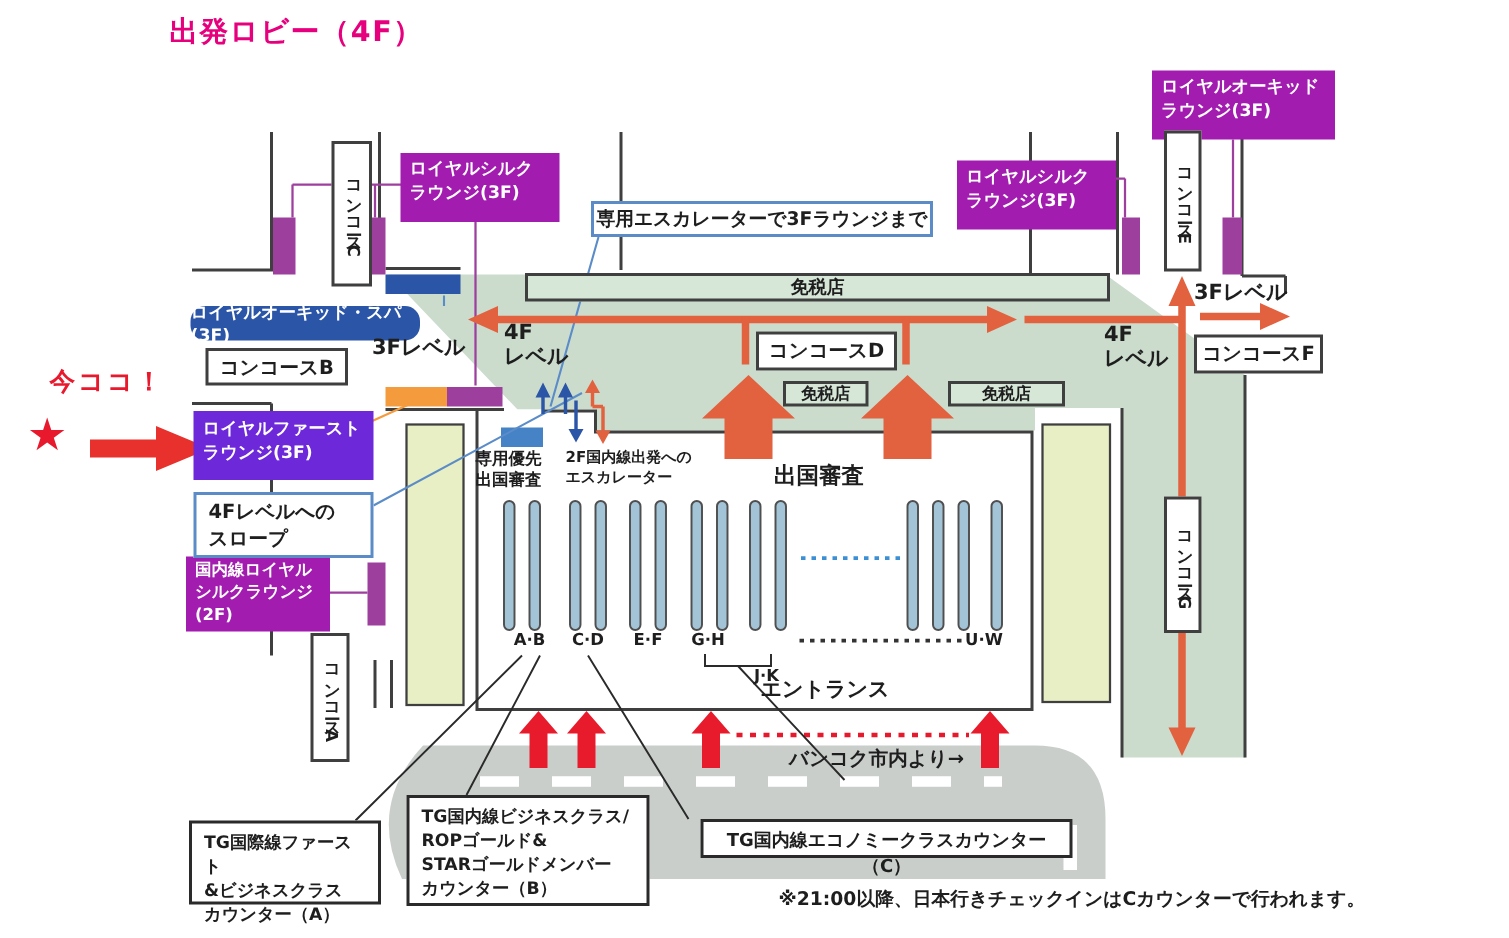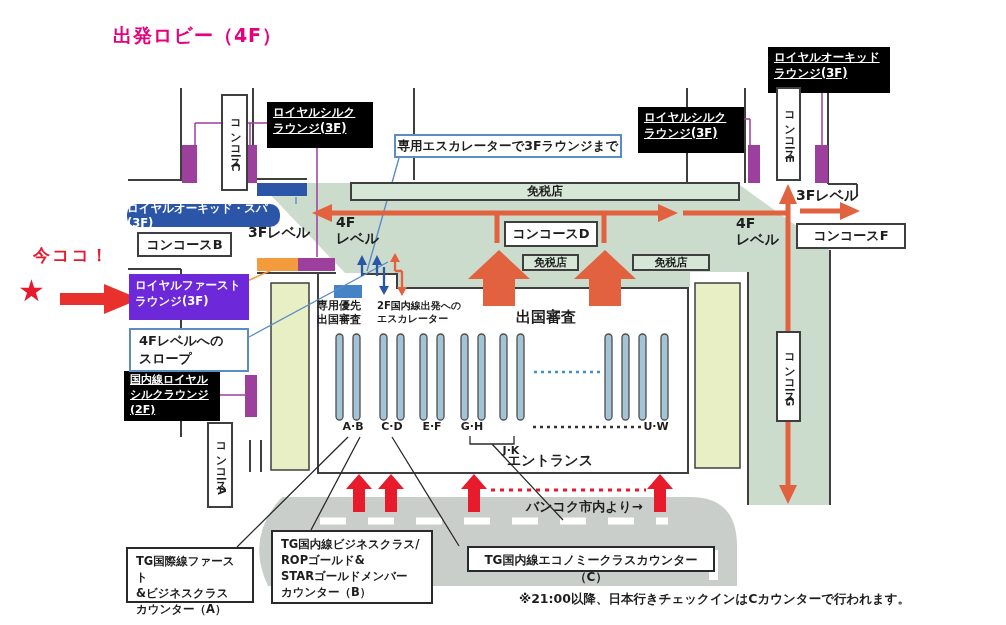--- a/index.html
+++ b/index.html
@@ -1,21 +1,21 @@
 <!DOCTYPE html>
 <html><head>
 <meta charset="utf-8">
 <style>
   html,body{margin:0;padding:0;background:#fff;}
   #stage{position:relative;width:1006px;height:625px;background:#fff;overflow:hidden;
          font-family:"DejaVu Sans",sans-serif;}
   #bg{position:absolute;left:0;top:0;}
   .lbl{position:absolute;font-weight:bold;color:#1e1e1e;white-space:pre-line;line-height:1.25;}
-  .pbox{position:absolute;box-sizing:border-box;background:#000000;color:#fff;font-weight:bold;
-        padding:3px 6px;line-height:1.35;white-space:pre-line;text-decoration:underline;}
+  .pbox{position:absolute;box-sizing:border-box;background:#a21caf;color:#fff;font-weight:bold;
+        padding:3px 6px;line-height:1.35;white-space:pre-line;}
   .bluebox{position:absolute;box-sizing:border-box;background:#2b55a7;color:#fff;font-weight:bold;
         display:flex;align-items:center;justify-content:center;}
   .orangebox{position:absolute;box-sizing:border-box;background:#6d28d9;color:#fff;font-weight:bold;
         padding:4px 6px;line-height:1.35;white-space:pre-line;}
   .wbox{position:absolute;box-sizing:border-box;background:#fff;border:2px solid #3f3f3f;color:#1e1e1e;
         display:flex;align-items:center;justify-content:center;font-weight:bold;text-align:center;}
   .cbox{position:absolute;box-sizing:border-box;background:#fff;border:2px solid #5b8cc8;color:#1e1e1e;
         display:flex;align-items:center;justify-content:center;font-weight:bold;white-space:pre-line;}
   .vbox{writing-mode:vertical-rl;text-orientation:mixed;}
   .gband{position:absolute;box-sizing:border-box;background:#d6e7d8;border:2px solid #3f3f3f;color:#1e1e1e;
@@ -120,21 +120,21 @@
       <polygon points="391,474 378,489 385,489 385,512 397,512 397,489 404,489"></polygon>
       <polygon points="474,474 461,489 468,489 468,512 480,512 480,489 487,489"></polygon>
       <polygon points="660,474 647,489 654,489 654,512 666,512 666,489 673,489"></polygon>
     </g>
 
     <polygon fill="#e8302c" points="60,293 104,293 104,284 140,299 104,314 104,305 60,305"></polygon>
 
     <path fill="none" stroke="#2a2a2a" stroke-width="1.3" d="M348,437 L237,547 M360,437 L311,530 M392,437 L459,546 M470,436 V444 H514 V436 M492,444 L563,520"></path>
   </svg>
 
-  <div class="lbl" style="left:113px;top:24px;font-size:19px;color:#e6007e;letter-spacing:1px;text-align:right;">出発ロビー（4F）</div>
+  <div class="lbl" style="left:113px;top:10px;font-size:19px;color:#e6007e;letter-spacing:1px;text-align:right;">出発ロビー（4F）</div>
 
   <div class="lbl" style="left:33px;top:245px;font-size:17px;color:#e8192c;letter-spacing:2px;">今ココ！</div>
   <div class="lbl" style="left:18px;top:272px;font-size:30px;color:#e8192c;">★</div>
 
   <div class="pbox" style="left:267px;top:102px;width:106px;height:46px;font-size:11.5px;">ロイヤルシルク
 ラウンジ(3F)</div>
   <div class="pbox" style="left:768px;top:47px;width:122px;height:46px;font-size:11.5px;">ロイヤルオーキッド
 ラウンジ(3F)</div>
   <div class="pbox" style="left:638px;top:107px;width:106px;height:46px;font-size:11.5px;">ロイヤルシルク
 ラウンジ(3F)</div>
@@ -147,21 +147,21 @@
 
   <div class="cbox" style="left:394px;top:134px;width:228px;height:24px;font-size:12.5px;">専用エスカレーターで3Fラウンジまで</div>
   <div class="cbox" style="left:129px;top:328px;width:120px;height:44px;font-size:13px;text-align:left;justify-content:flex-start;padding-left:8px;">4Fレベルへの
 スロープ</div>
 
   <div class="wbox vbox" style="left:221px;top:94px;width:27px;height:97px;font-size:11px;">コンコースC</div>
   <div class="wbox" style="left:137px;top:232px;width:95px;height:25px;font-size:13px;">コンコースB</div>
   <div class="wbox vbox" style="left:207px;top:422px;width:26px;height:86px;font-size:11px;">コンコースA</div>
   <div class="wbox" style="left:504px;top:221px;width:94px;height:26px;font-size:13px;">コンコースD</div>
   <div class="wbox vbox" style="left:776px;top:87px;width:25px;height:94px;font-size:11px;">コンコースE</div>
-  <div class="wbox" style="left:796px;top:223px;width:110px;height:26px;font-size:13px;">コンコースF</div>
+  <div class="wbox" style="left:796px;top:223px;width:86px;height:26px;font-size:13px;">コンコースF</div>
   <div class="wbox vbox" style="left:776px;top:331px;width:25px;height:91px;font-size:11px;">コンコースG</div>
 
   <div class="lbl" style="left:248px;top:224px;font-size:14px;">3Fレベル</div>
   <div class="lbl" style="left:336px;top:214px;font-size:14px;line-height:1.15;">4F
 レベル</div>
   <div class="lbl" style="left:796px;top:187px;font-size:14px;">3Fレベル</div>
   <div class="lbl" style="left:736px;top:215px;font-size:14px;line-height:1.15;">4F
 レベル</div>
 
   <div class="gband" style="left:350px;top:182px;width:390px;height:19px;font-size:12px;">免税店</div>

